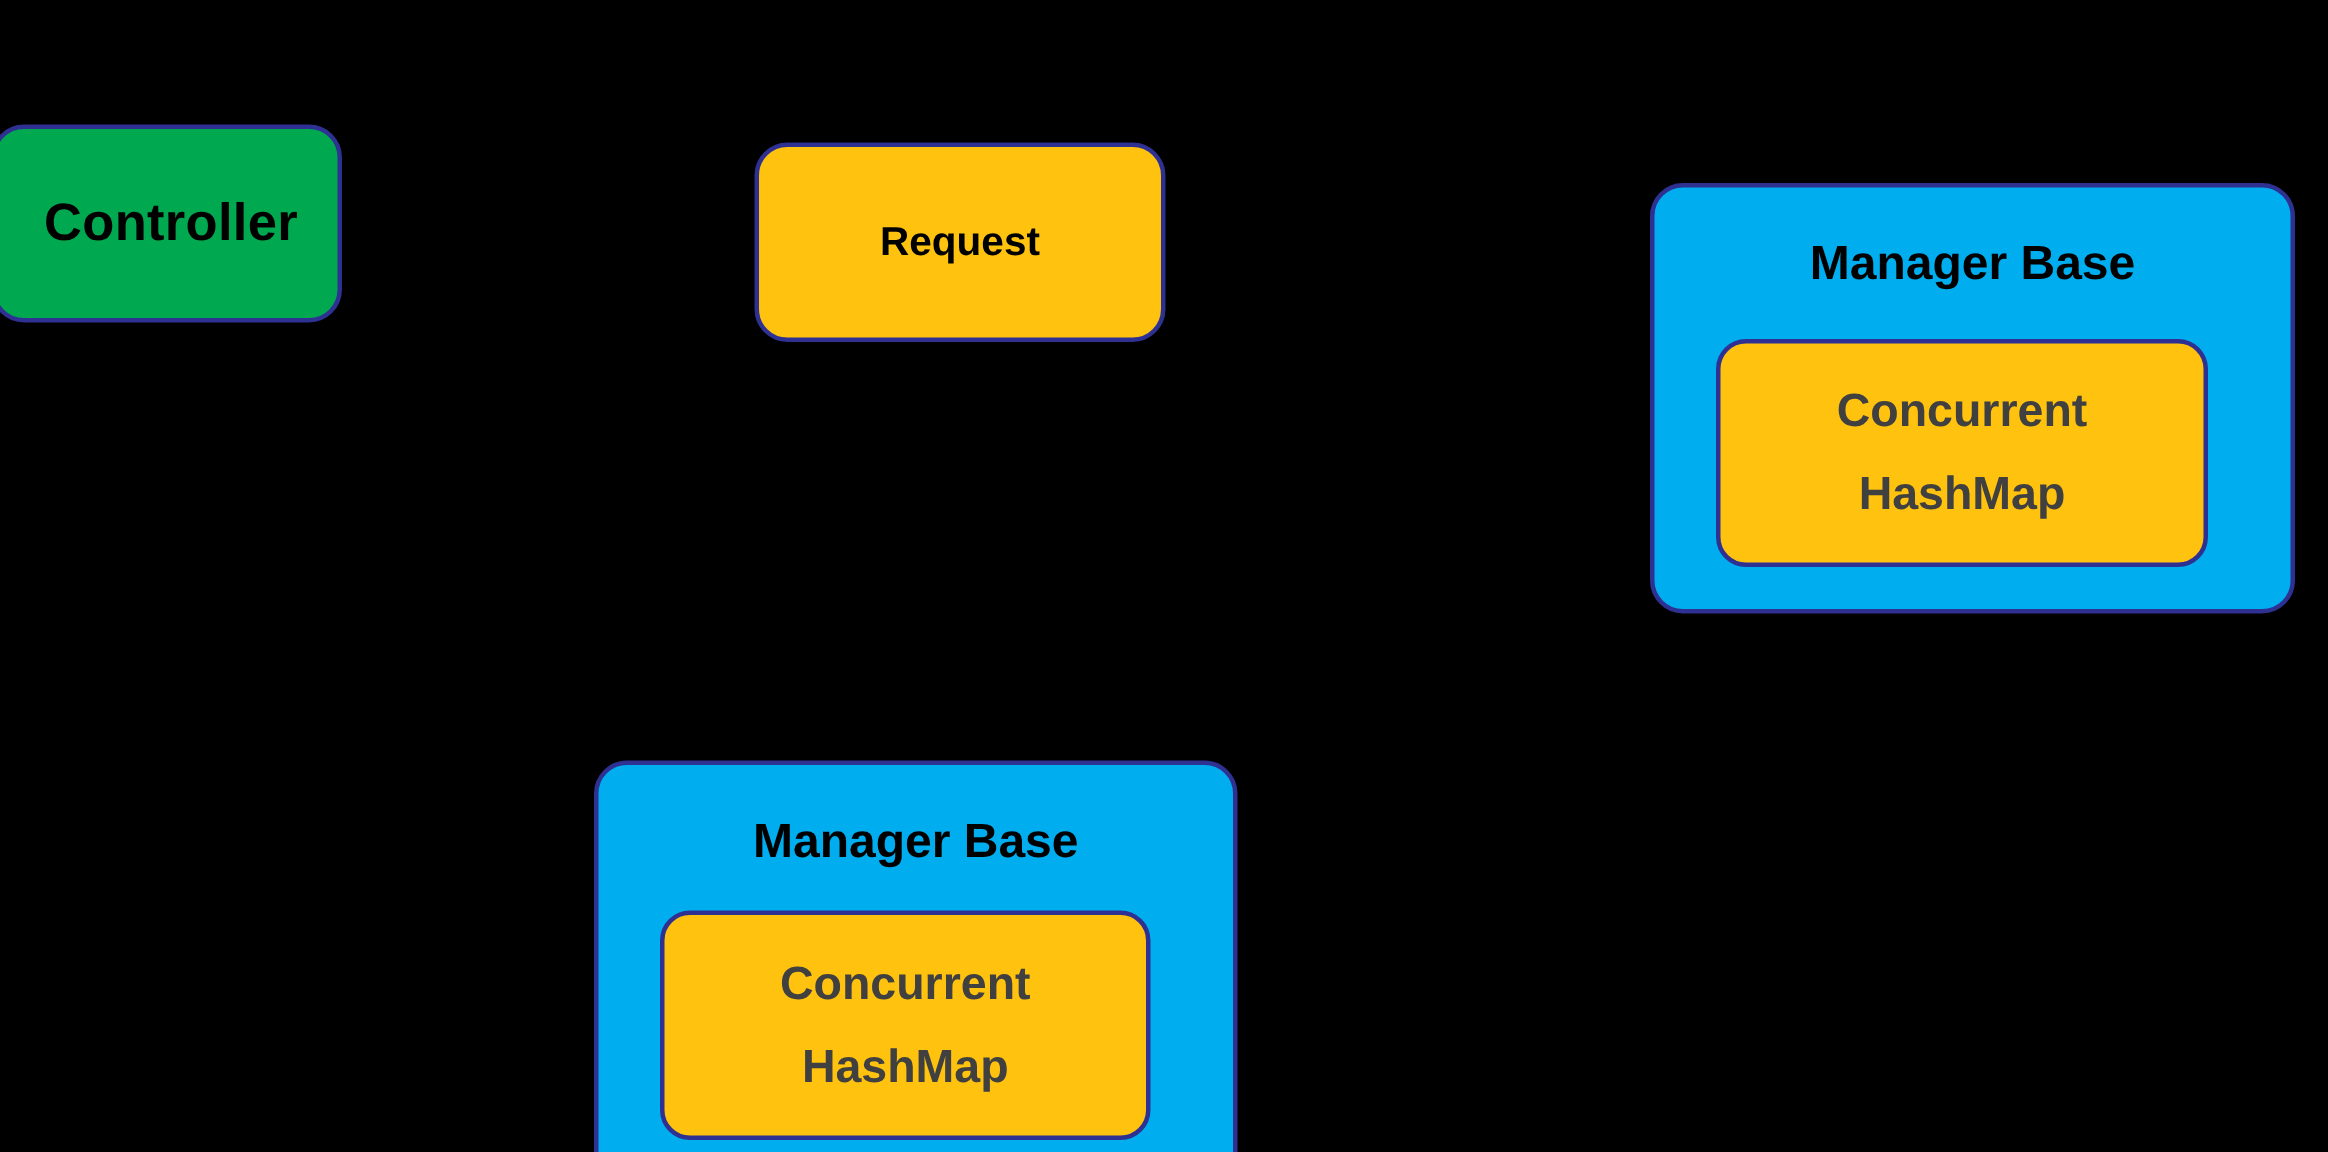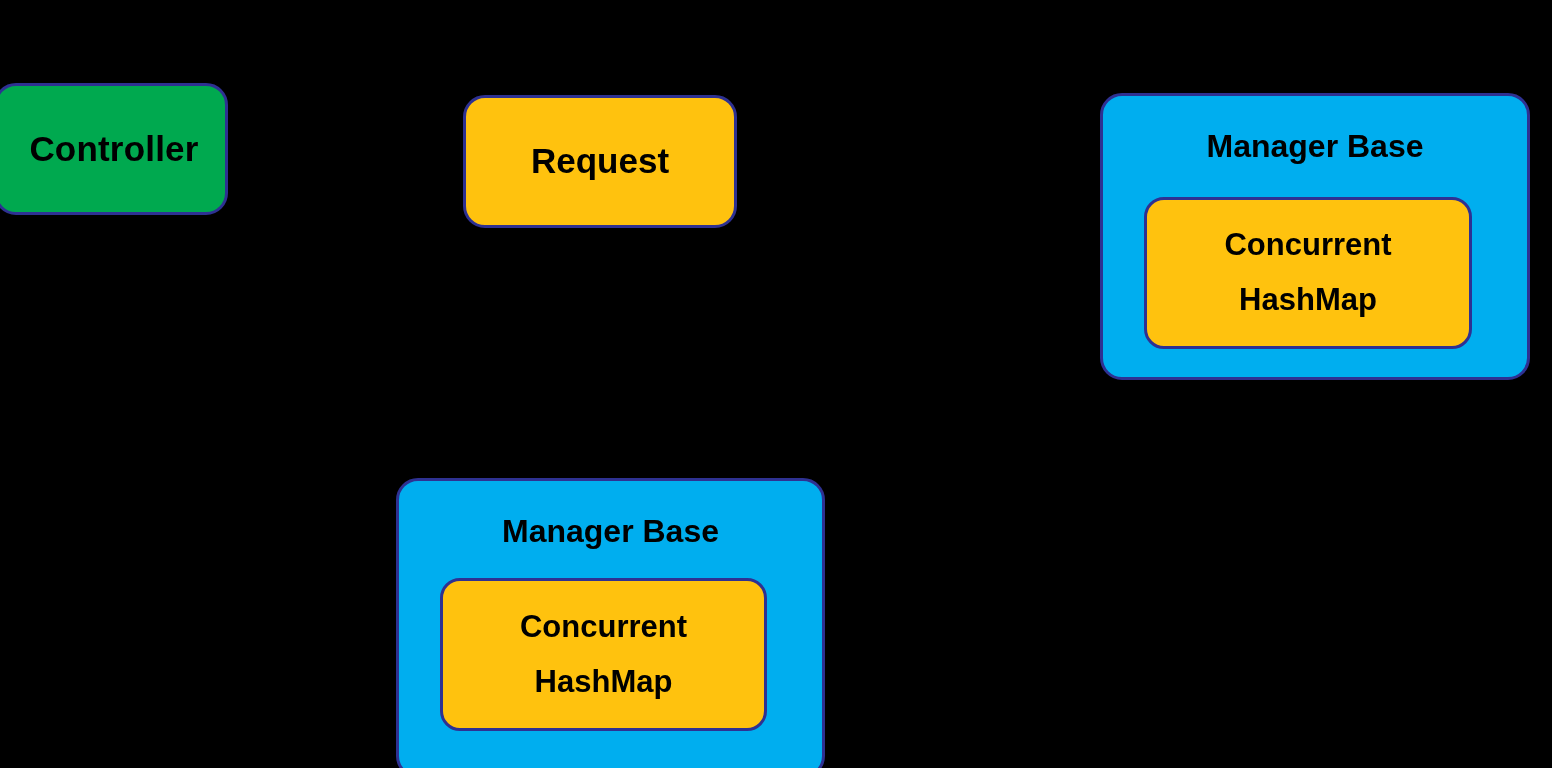--- a/index.html
+++ b/index.html
@@ -41,34 +41,35 @@
     justify-content: center;
     font-size: 35px;
     letter-spacing: 0.2px;
   }
   .node--controller .node-title {
     padding-left: 6px;
   }
 
   
   .node--request {
-    left: 463px;
+    left: 503px;
     top: 95px;
     width: 274px;
     height: 133px;
     background: #FFC20E;
     justify-content: center;
-    font-size: 35px;
+    font-size: 27px;
   }
 
   
   .node--manager {
     background: #00AEEF;
     justify-content: flex-start;
     font-size: 32px;
+    margin-top: 29px;
   }
   .node--manager > .node-title {
     margin-top: 34px;
     margin-bottom: 0;
   }
 
   .node--manager-right {
     left: 1100px;
     top: 93px;
     width: 430px;
@@ -81,21 +82,21 @@
     height: 300px; 
   }
 
   
   .inner-box {
     position: absolute;
     box-sizing: border-box;
     border: 3px solid #2E3192;
     border-radius: 20px;
     background: #FFC20E;
-    color: #000000;
+    color: #404040;
     font-weight: bold;
     font-size: 31px;
     display: flex;
     flex-direction: column;
     align-items: center;
     justify-content: center;
     text-align: center;
   }
   .inner-box .line-1 { margin-bottom: 22px; }
 

